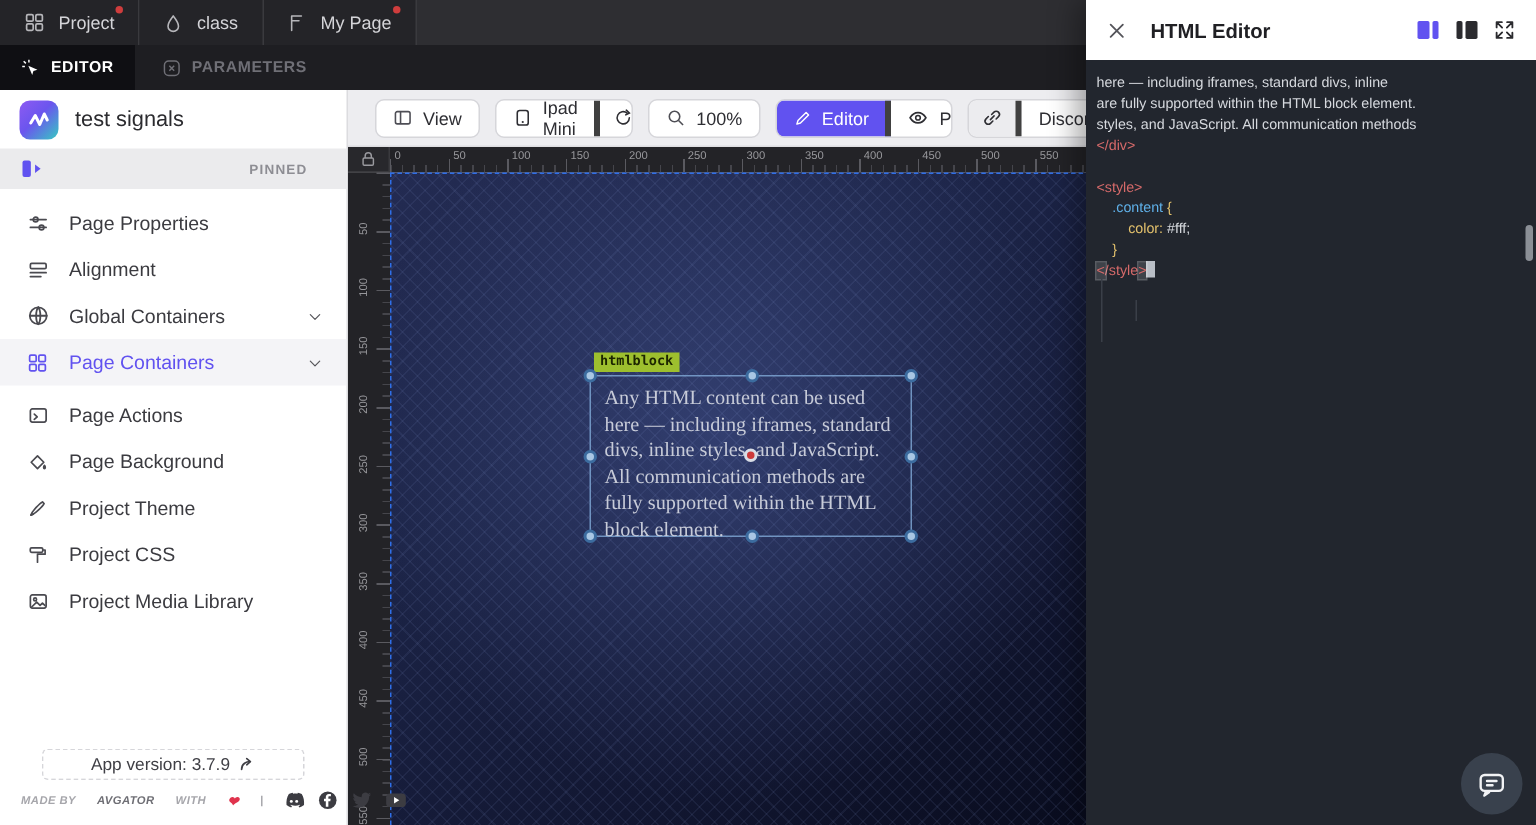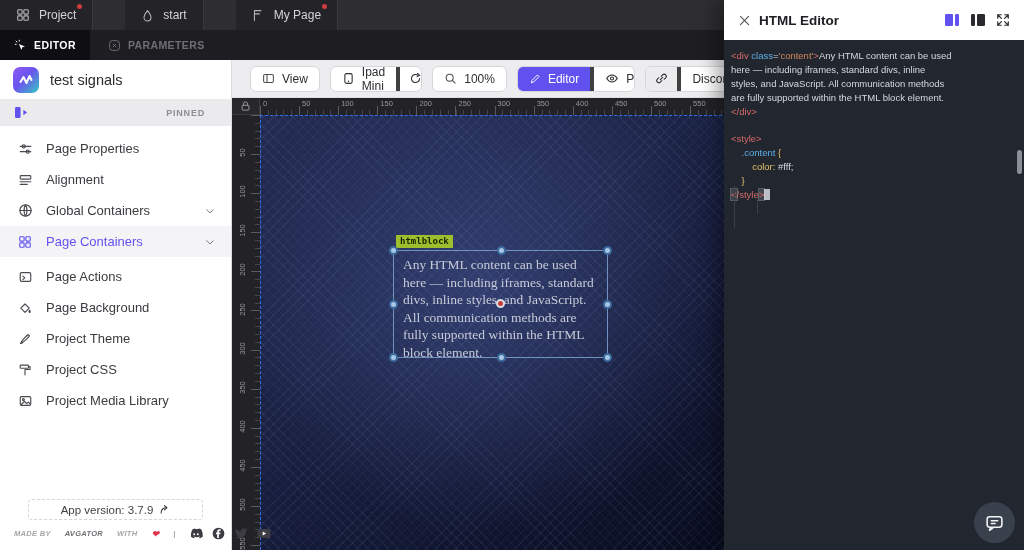--- a/index.html
+++ b/index.html
@@ -83,21 +83,21 @@
   .sel-text{position:absolute;inset:0;padding:5px 9px;font-family:"Liberation Serif",serif;font-size:13.5px;line-height:17.6px;color:#c7cbd8;}
   .tag-label{position:absolute;left:2px;top:-16px;background:var(--tag-green);color:#1c2500;font-family:"DejaVu Sans Mono",monospace;font-size:9px;font-weight:700;padding:1px 4px;line-height:11px;}
   .handle{position:absolute;width:9px;height:9px;border-radius:50%;background:#a9c7e4;border:2px solid #3c6c9f;cursor:pointer;}
   .h-nw{left:-5px;top:-5px}.h-n{left:50%;margin-left:-4px;top:-5px}.h-ne{right:-5px;top:-5px}
   .h-w{left:-5px;top:50%;margin-top:-4px}.h-e{right:-5px;top:50%;margin-top:-4px}
   .h-sw{left:-5px;bottom:-5px}.h-s{left:50%;margin-left:-4px;bottom:-5px}.h-se{right:-5px;bottom:-5px}
   .center-dot{position:absolute;left:50%;top:50%;width:9px;height:9px;margin:-5px 0 0 -5px;border-radius:50%;background:#cb3a3a;border:2px solid #d9dee6;cursor:pointer;}
 
   
   .panel{position:absolute;left:724px;top:0;width:300px;height:550px;z-index:10;box-shadow:-7px 0 18px rgba(0,0,0,.35);}
-  .panel-header{position:absolute;left:0;top:0;width:100%;height:40px;background:#fff;display:flex;align-items:center;padding:0 14px;gap:8px;}
+  .panel-header{position:absolute;left:0;top:0;width:100%;height:40px;background:#fff;display:flex;align-items:center;padding:0 14px;gap:16px;}
   .panel-close{display:flex;color:#55555b;cursor:pointer;}
   .panel-title{font-size:13.5px;font-weight:700;color:#202024;}
   .panel-actions{margin-left:auto;display:flex;align-items:center;gap:10px;}
   .panel-actions span{display:flex;cursor:pointer;}
   .li-left{color:var(--accent-purple);}
   .li-right{color:#2b2b2f;}
   .expand{color:#2b2b2f;}
   .code-area{position:absolute;left:0;top:40px;width:100%;height:510px;background:var(--code-bg);padding:9px 0 0 7px;overflow:hidden;}
   .code-line{font-family:"DejaVu Sans Mono",monospace;font-size:9.5px;line-height:13.9px;white-space:pre;min-height:13.9px;color:var(--syntax-plain);}
   .c-tag{color:var(--syntax-tag);}
@@ -114,40 +114,40 @@
   .chat-btn{position:absolute;right:9px;bottom:7px;width:41px;height:41px;border-radius:50%;background:#39414d;display:flex;align-items:center;justify-content:center;color:#f2f3f5;cursor:pointer;}
 
   svg{display:block;}
 </style>
 </head>
 <body>
 
 <div class="app">
 
   <div class="tabbar">
-    <div style="display:flex;gap:32px;">
+    <div style="display:flex;">
         <div class="tab">
           <span class="ticon">
             <svg width="14" height="14" viewBox="0 0 16 16" fill="none" stroke="currentColor" stroke-width="1.3" stroke-linecap="round" stroke-linejoin="round">
               <rect x="2" y="2" width="5" height="5" rx="1"></rect>
               <rect x="9" y="2" width="5" height="5" rx="1"></rect>
               <rect x="2" y="9" width="5" height="5" rx="1"></rect>
               <rect x="9" y="9" width="5" height="5" rx="1"></rect>
             </svg>
           </span>
           <span>Project</span>
           <span class="dot"></span>
         </div>
         <div class="tab">
           <span class="ticon">
             <svg width="13" height="13" viewBox="0 0 16 16" fill="none" stroke="currentColor" stroke-width="1.3" stroke-linecap="round" stroke-linejoin="round">
               <path d="M8 2C8 2 3.7 7.4 3.7 10.4a4.3 4.3 0 0 0 8.6 0C12.3 7.4 8 2 8 2z"></path>
             </svg>
           </span>
-          <span>start</span>
+          <span>class</span>
         </div>
         <div class="tab">
           <span class="ticon">
             <svg width="13" height="13" viewBox="0 0 16 16" fill="none" stroke="currentColor" stroke-width="1.3" stroke-linecap="round" stroke-linejoin="round">
               <path d="M3 14V2h8M3 6h6M3 2v0"></path>
             </svg>
           </span>
           <span>My Page</span>
           <span class="dot"></span>
         </div>
@@ -488,24 +488,23 @@
         </span>
         <span class="expand">
           <svg width="14" height="14" viewBox="0 0 16 16" fill="none" stroke="currentColor" stroke-width="1.4" stroke-linecap="round" stroke-linejoin="round">
               <path d="M10 2h4v4M14 2l-4.2 4.2M6 14H2v-4M2 14l4.2-4.2M2 6V2h4M2 2l4.2 4.2M14 10v4h-4M14 14l-4.2-4.2"></path>
             </svg>
         </span>
       </span>
     </div>
     <div class="code-area">
       <div>
-          <div class="code-line"><span class="c-tag">&lt;div </span><span class="c-attr">class</span><span class="c-plain">=</span><span class="c-str">'content'</span><span class="c-tag">&gt;</span><span class="c-plain">Any HTML content can be used</span></div>
           <div class="code-line"><span class="c-plain">here — including iframes, standard divs, inline</span></div>
+          <div class="code-line"><span class="c-plain">are fully supported within the HTML block element.</span></div>
           <div class="code-line"><span class="c-plain">styles, and JavaScript. All communication methods</span></div>
-          <div class="code-line"><span class="c-plain">are fully supported within the HTML block element.</span></div>
           <div class="code-line"><span class="c-tag">&lt;/div&gt;</span></div>
           <div class="code-line"></div>
           <div class="code-line"><span class="c-tag">&lt;style&gt;</span></div>
           <div class="code-line"><span class="c-plain">    </span><span class="c-attr">.content</span><span class="c-plain"> </span><span class="c-yellow">{</span></div>
           <div class="code-line"><span class="c-plain">        </span><span class="c-yellow">color:</span><span class="c-plain"> #fff;</span></div>
           <div class="code-line"><span class="c-plain">    </span><span class="c-yellow">}</span></div>
           <div class="code-line"><span class="c-tagbox">&lt;</span><span class="c-tag">/style</span><span class="c-tagbox">&gt;</span><span class="cursor-block"></span></div>
         </div>
       <div class="indent-guide ig-a"></div>
       <div class="indent-guide ig-b"></div>

